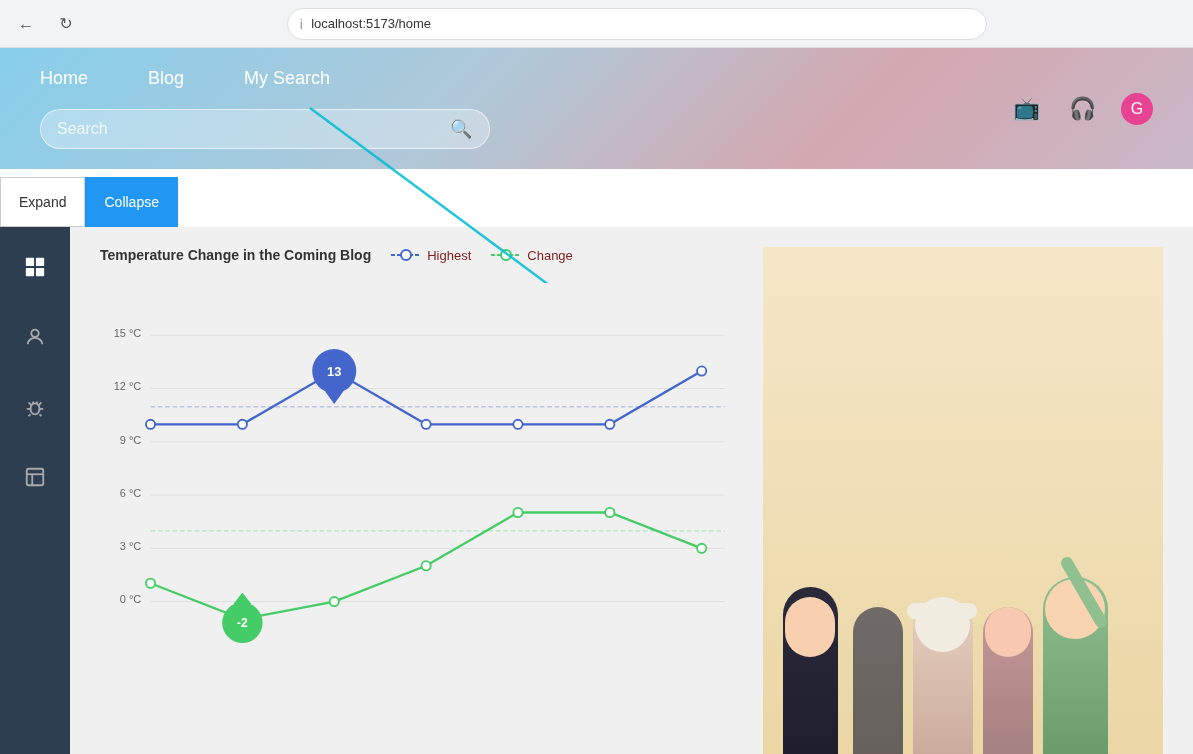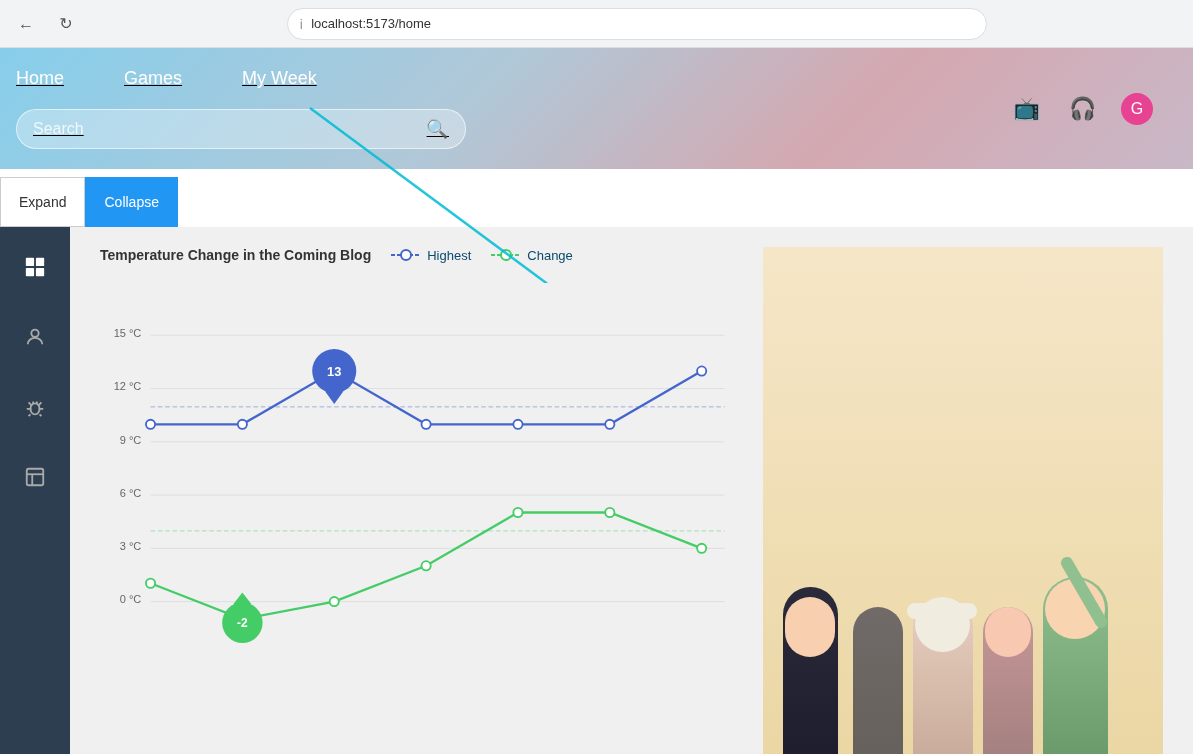--- a/index.html
+++ b/index.html
@@ -38,23 +38,22 @@
       color: #333;
       border: 1px solid #ddd;
       max-width: 700px;
       margin: 0 auto;
     }
     .address-bar .info-icon { color: #999; font-size: 14px; }
 
     
     .app-header {
       background: linear-gradient(135deg, #87ceeb 0%, #b0c8d8 40%, #d4a8b0 70%, #c9b8c8 100%);
-      padding: 20px 16px;
+      padding: 20px 40px;
       position: relative;
-      text-decoration: underline;
     }
     .nav-links {
       display: flex;
       gap: 60px;
       margin-bottom: 20px;
     }
     .nav-link {
       color: white;
       font-size: 18px;
       font-weight: 500;
@@ -185,21 +184,21 @@
     .chart-title {
       font-size: 14px;
       font-weight: bold;
       color: #333;
     }
     .legend-item {
       display: flex;
       align-items: center;
       gap: 6px;
       font-size: 13px;
-      color: #0c4a6e;
+      color: #7f1d1d;
     }
 
     
     .chart-container {
       position: relative;
       width: 100%;
       height: 380px;
       background: #f0f0f0;
     }
     .chart-svg {
@@ -242,22 +241,22 @@
     <defs>
       <marker id="arrowhead" markerWidth="10" markerHeight="7" refX="10" refY="3.5" orient="auto">
         <polygon points="0 0, 10 3.5, 0 7" fill="#00bcd4" opacity="0.8"></polygon>
       </marker>
     </defs>
     <line x1="310" y1="60" x2="580" y2="260" stroke="#00bcd4" stroke-width="2.5" opacity="0.85" marker-end="url(#arrowhead)"></line>
   </svg>
 
   <nav class="nav-links">
     <a class="nav-link">Home</a>
-    <a class="nav-link">Games</a>
-    <a class="nav-link">My Week</a>
+    <a class="nav-link">Blog</a>
+    <a class="nav-link">My Search</a>
   </nav>
   <div class="search-bar">
     <input type="text" placeholder="Search" style="">
     <span class="search-icon-btn">🔍</span>
   </div>
   <div class="header-right-icons">
     <span class="header-icon">📺</span>
     <span class="header-icon">🎧</span>
     <span class="header-icon" style="background:#e84393;border-radius:50%;width:32px;height:32px;font-size:16px;display:flex;align-items:center;justify-content:center;color:white;">G</span>
   </div>

